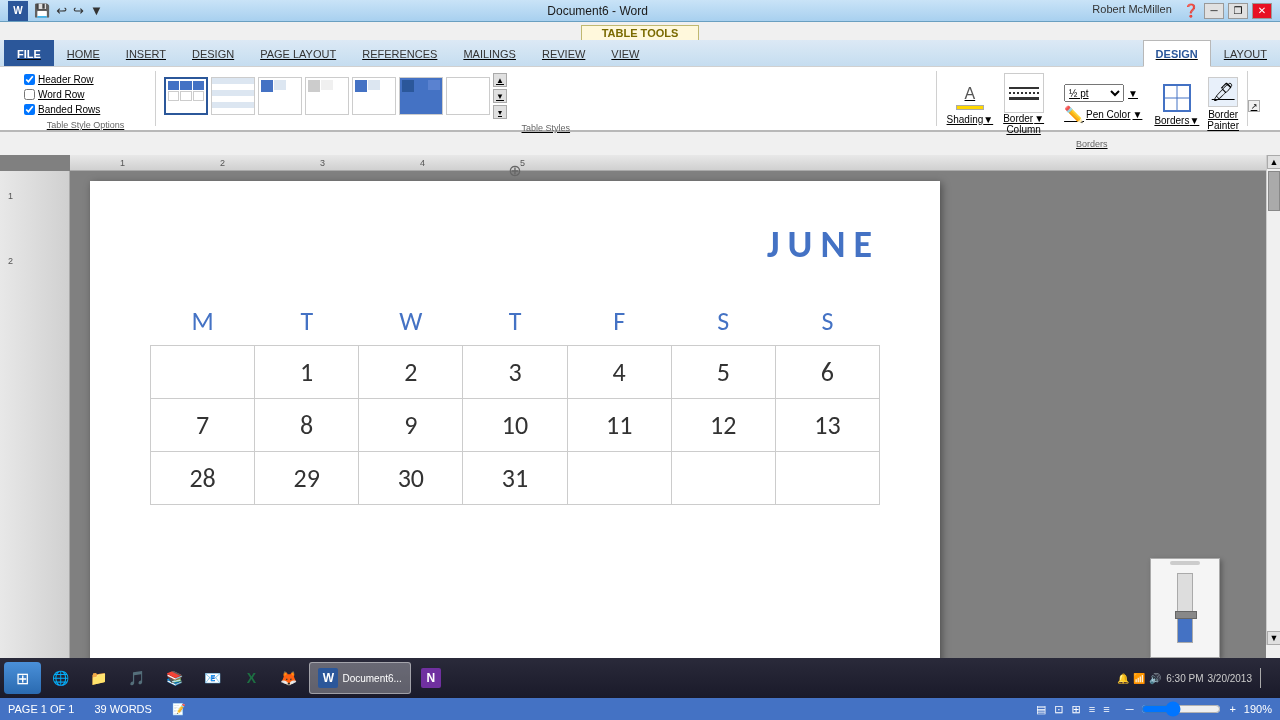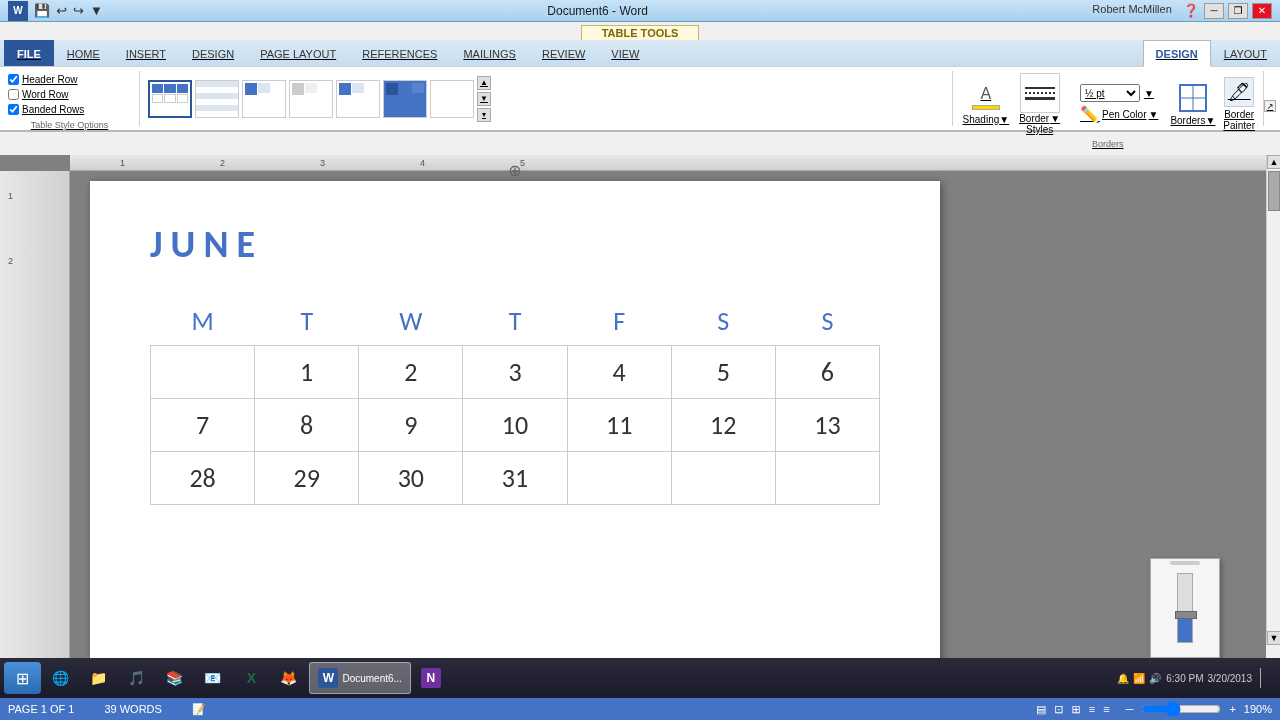--- a/index.html
+++ b/index.html
@@ -71,21 +71,21 @@
       color: #1a1a1a;
       font-weight: bold;
       margin-bottom: -1px;
       z-index: 1;
     }
     .ribbon-tab.design-active { color: #2b579a; background: white; border-color: #b8b8b8; border-bottom: 1px solid white; }
 
     #ribbon-content {
       display: flex;
       height: 64px;
-      padding: 4px 0;
+      padding: 4px 16px;
       background: white;
       border-top: 1px solid #d0d0d0;
     }
 
     .ribbon-group {
       display: flex;
       flex-direction: column;
       border-right: 1px solid #d0d0d0;
       padding: 2px 8px;
       min-width: 80px;
@@ -166,21 +166,21 @@
       min-height: 650px;
       background: white;
       box-shadow: 2px 2px 8px rgba(0,0,0,0.4);
     }
 
     
     #calendar {
       padding: 40px 60px;
     }
     #june-title {
-      text-align: left;
+      text-align: right;
       font-size: 38px;
       font-weight: bold;
       color: #4472c4;
       letter-spacing: 8px;
       margin-bottom: 30px;
       font-family: 'Calibri', Arial, sans-serif;
     }
     #cal-table {
       width: 100%;
       border-collapse: collapse;
@@ -211,21 +211,21 @@
       left: 0; right: 0;
       height: 22px;
       background: #4472c4;
       display: flex;
       align-items: center;
       justify-content: space-between;
       padding: 0 8px;
       color: white;
       font-size: 11px;
     }
-    #status-left { display: flex; gap: 30px; }
+    #status-left { display: flex; gap: 20px; }
     #status-right { display: flex; align-items: center; gap: 8px; }
 
     
     #taskbar {
       position: absolute;
       bottom: 22px;
       left: 0; right: 0;
       height: 40px;
       background: linear-gradient(to bottom, #2a2a3a, #1a1a2a);
       display: flex;
@@ -405,20 +405,21 @@
           <div class="ts-item" style="width:44px; height:38px; border:1px solid #ccc; background:white;">
           </div>
 
           <div style="display:flex; flex-direction:column; justify-content:center; gap:2px;">
             <div style="width:14px; height:14px; background:#e0e0e0; border:1px solid #aaa; display:flex; align-items:center; justify-content:center; cursor:pointer; font-size:8px;">▲</div>
             <div style="width:14px; height:14px; background:#e0e0e0; border:1px solid #aaa; display:flex; align-items:center; justify-content:center; cursor:pointer; font-size:8px;">▼</div>
             <div style="width:14px; height:14px; background:#e0e0e0; border:1px solid #aaa; display:flex; align-items:center; justify-content:center; cursor:pointer; font-size:8px;">▾</div>
           </div>
         </div>
       </div>
+      <div class="ribbon-group-label">Table Styles</div>
     </div>
 
     <div class="ribbon-group borders-group" style="min-width:220px;">
       <div class="ribbon-group-content">
 
         <div class="shading-btn">
           <div style="width:30px; height:28px; display:flex; flex-direction:column; align-items:center; justify-content:center; gap:2px;">
             <div style="font-size:16px; color:#555;">A</div>
             <div style="width:28px; height:5px; background:#ffd700; border:1px solid #aaa;"></div>
           </div>
@@ -431,21 +432,21 @@
         <div class="border-styles-btn" style="margin-left:4px;">
           <div style="width:40px; height:40px; border:1px solid #ccc; background:white; display:flex; flex-direction:column; align-items:center; justify-content:center; gap:3px; padding:3px;">
             <div style="width:30px; border-top:2px solid #333;"></div>
             <div style="width:30px; border-top:2px dotted #333;"></div>
             <div style="width:30px; border-top:3px solid #333;"></div>
           </div>
           <div style="display:flex; align-items:center; gap:1px; font-size:10px;">
             <span>Border</span>
             <span>▼</span>
           </div>
-          <div style="font-size:10px;">Styles</div>
+          <div style="font-size:10px;">Column</div>
         </div>
 
         <div class="pen-section" style="margin-left:16px;">
           <div class="pen-row">
             <select class="pen-width-select">
               <option>½ pt</option>
               <option>¼ pt</option>
               <option>¾ pt</option>
               <option>1 pt</option>
               <option>1½ pt</option>

